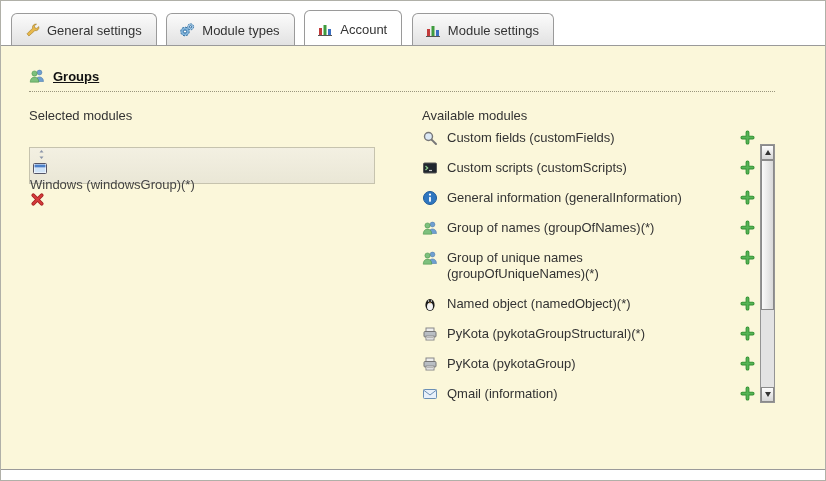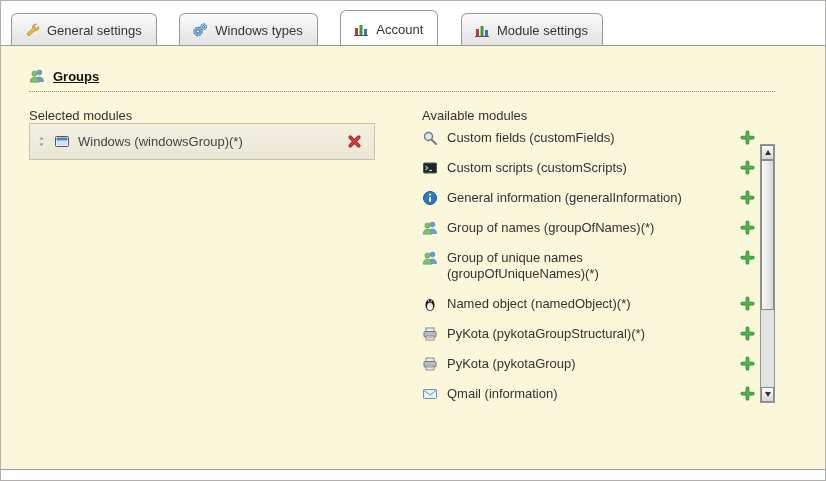--- a/index.html
+++ b/index.html
@@ -1,42 +1,42 @@
 <!DOCTYPE html>
 <html><head>
 <meta charset="utf-8">
 <style>
   html,body{margin:0;padding:0;background:#fff;}
   body{font-family:"Liberation Sans","DejaVu Sans",sans-serif;font-size:13px;color:#333;}
   .page{position:relative;width:826px;height:481px;box-sizing:border-box;background:#fff;border:1px solid #b0b0a8;overflow:hidden;}
 
   
   .tabbar{position:relative;background:#fff;padding:8px 0 0 10px;height:45px;box-sizing:border-box;border-bottom:1px solid #9a9a9a;}
-  .tab{display:inline-flex;align-items:center;gap:7px;padding:8px 14px 7px 12px;margin-right:19px;
+  .tab{display:inline-flex;align-items:center;gap:7px;padding:8px 14px 7px 12px;margin-right:6px;
        border:1px solid #9a9a9a;border-bottom:none;border-radius:6px 6px 0 0;
        background:linear-gradient(#fbfbfb,#e2e2e2);cursor:pointer;position:relative;top:2px;color:#333;}
   .tab.active{background:#fff;top:1px;padding-top:10px;padding-bottom:8px;z-index:3;}
   .tab .icon svg{width:16px;height:16px;display:block;}
   .tab-label{white-space:nowrap;}
 
   
   .content{position:absolute;left:0;right:0;top:45px;height:424px;box-sizing:border-box;
            background:#fbf7da;border-bottom:1px solid #9a9a9a;padding:22px 50px 0 28px;}
   .section-head{display:flex;align-items:center;gap:8px;padding-bottom:7px;border-bottom:1px dotted #99957d;}
   .section-title{font-weight:bold;color:#111;text-decoration:underline;}
   .icon svg{width:16px;height:16px;display:block;}
 
   .cols{display:flex;margin-top:16px;gap:17px;}
   .col-left{width:346px;flex:none;}
   .col-right{flex:1;margin-left:30px;position:relative;padding-right:20px;box-sizing:border-box;}
   .col-heading{color:#333;}
 
   
-  .sel-item{height:37px;box-sizing:border-box;border:1px solid #c6c3ae;
-            background:linear-gradient(#f3f0e2,#eae7d6);display:flex;align-items:center;}
+  .sel-item{margin-top:24px;height:37px;box-sizing:border-box;border:1px solid #c6c3ae;
+            background:linear-gradient(#f3f0e2,#eae7d6);display:flex;align-items:flex-start;flex-direction:column;}
   .drag{width:22px;display:flex;align-items:center;justify-content:center;cursor:grab;}
   .drag svg{width:11px;height:13px;display:block;}
   .sel-item .icon{margin:0 8px 0 2px;}
   .sel-label{flex:1;color:#444;}
   .del{margin-right:12px;cursor:pointer;}
   .del svg{width:15px;height:15px;display:block;}
 
   
   .mod-list{margin-top:0;}
   .mod-row{display:flex;align-items:flex-start;padding:7px 0;}
@@ -76,21 +76,21 @@
 
     <div class="tab">
       <span class="icon">
         <svg viewBox="0 0 16 16">
           <circle cx="6" cy="9.5" r="4.3" fill="#7fb2d9" stroke="#2e6da0" stroke-width="1" stroke-dasharray="2 1.3"></circle>
           <circle cx="6" cy="9.5" r="1.6" fill="#fff" stroke="#2e6da0"></circle>
           <circle cx="11.6" cy="4.8" r="3" fill="#a8cbe8" stroke="#2e6da0" stroke-width="1" stroke-dasharray="1.6 1.1"></circle>
           <circle cx="11.6" cy="4.8" r="1.1" fill="#fff" stroke="#2e6da0"></circle>
         </svg>
       </span>
-      <span class="tab-label">Windows types</span>
+      <span class="tab-label">Module types</span>
     </div>
 
     <div class="tab active">
       <span class="icon">
         <svg viewBox="0 0 16 16">
           <rect x="2" y="7" width="3" height="7" fill="#c23b3b"></rect>
           <rect x="6.5" y="4" width="3" height="10" fill="#3f9c3f"></rect>
           <rect x="11" y="8" width="3" height="6" fill="#3b6fc2"></rect>
           <line x1="1" y1="14.5" x2="15" y2="14.5" stroke="#555"></line>
         </svg>

